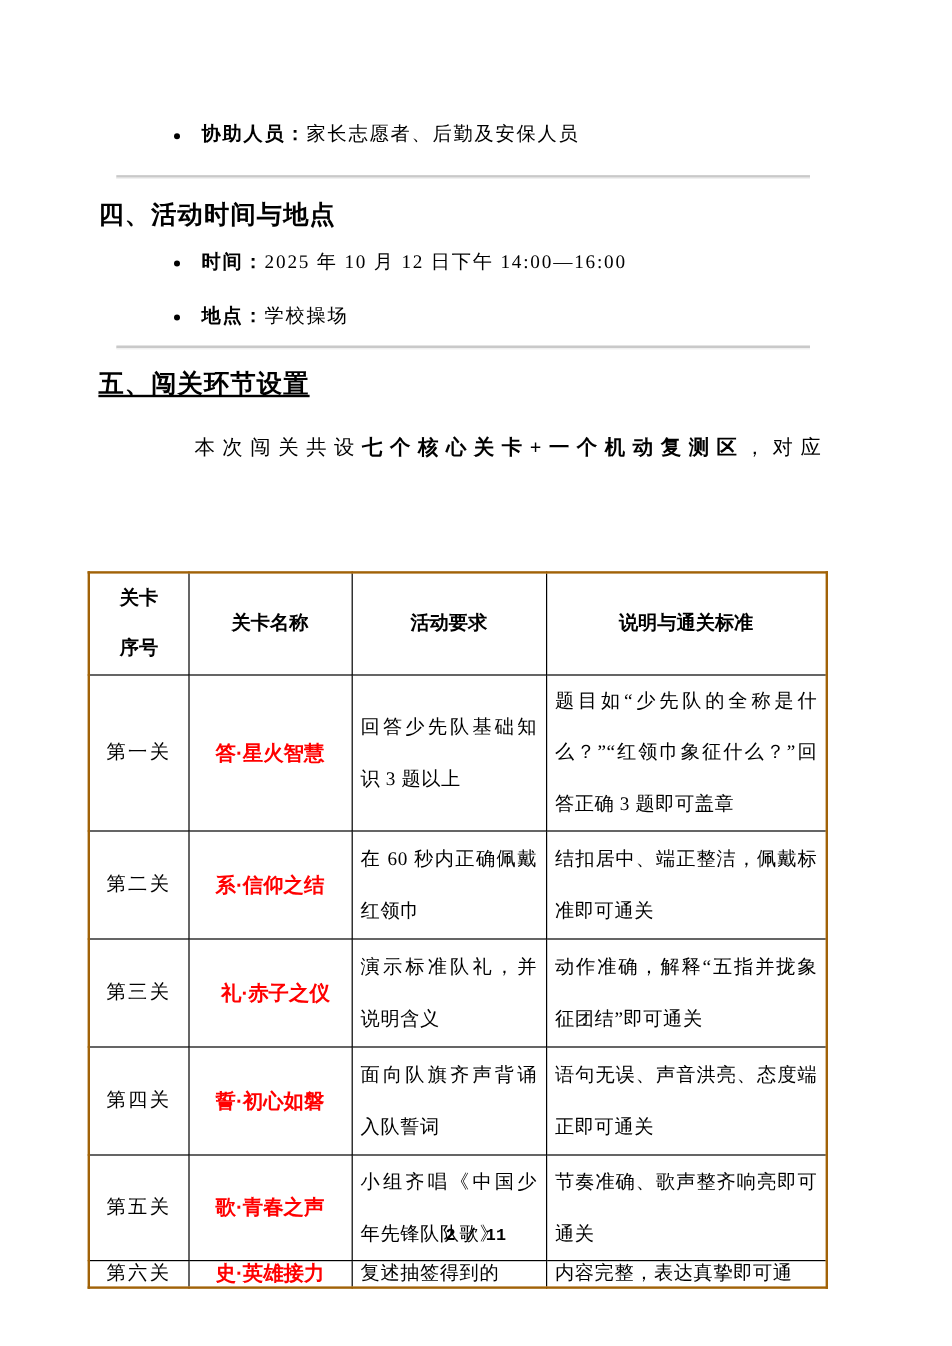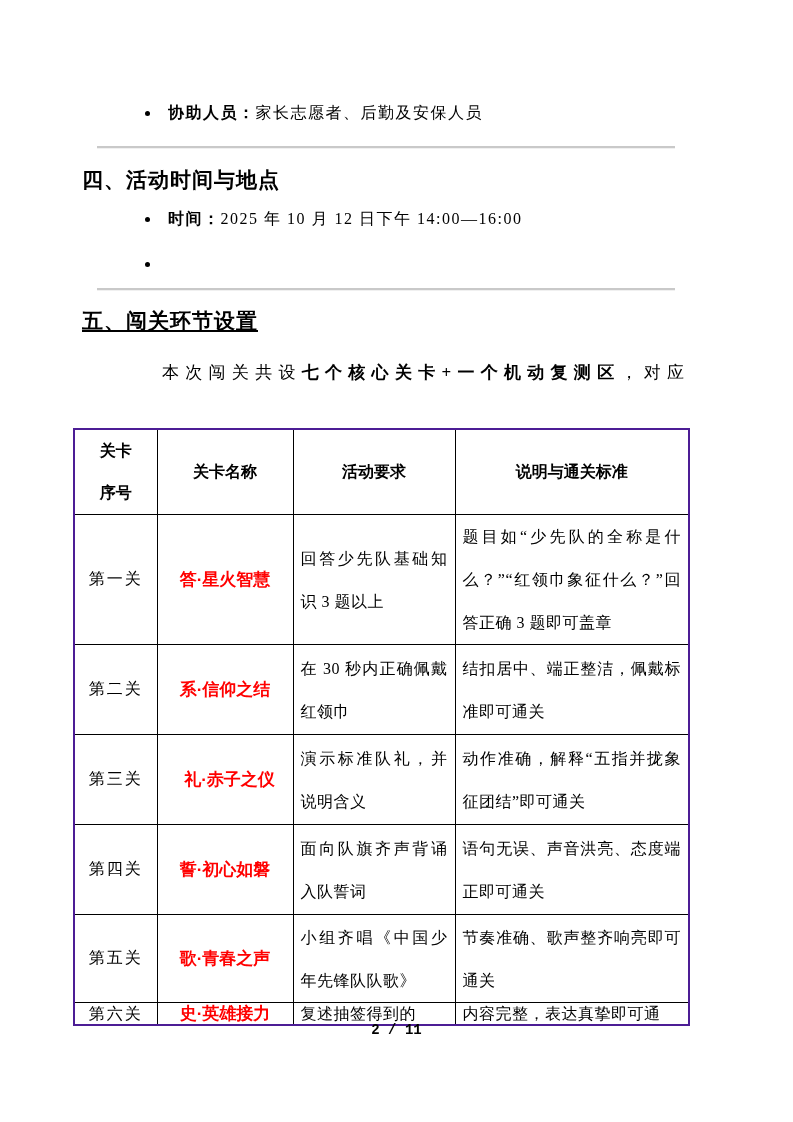--- a/index.html
+++ b/index.html
@@ -84,21 +84,21 @@
     width: 615px;
     border-collapse: collapse;
     table-layout: fixed;
     font-size: 16px;
   }
   table.challenge td, table.challenge th {
     border: 1px solid #000;
     padding: 0 7px;
     vertical-align: middle;
   }
-  table.challenge { border: 2px solid #4c1d95; }
+  table.challenge { border: 2px solid #a16207; margin-top: 48px; }
   th {
     font-family: "Liberation Sans", "DejaVu Sans", sans-serif;
     font-weight: bold;
     font-size: 16px;
     text-align: center;
     white-space: pre-line;
     line-height: 42px;
     height: 82px;
   }
   td.c-no {
@@ -153,20 +153,21 @@
 
   <div class="heading h-four">四、活动时间与地点</div>
 
   <div class="bullet-item b-time">
     <span class="dot"></span>
     <span class="bullet-text"><span class="bullet-label">时间：</span><span>2025 年 10 月 12 日下午 14:00—16:00</span></span>
   </div>
 
   <div class="bullet-item b-place">
     <span class="dot"></span>
+    <span class="bullet-text"><span class="bullet-label">地点：</span><span>学校操场</span></span>
   </div>
 
   <div class="hr hr-2"></div>
 
   <div class="heading h-five">五、闯关环节设置</div>
 
   <div class="intro">
     <div class="iline iline-1"><span>本次闯关共设</span><span class="bold-run">七个核心关卡+一个机动复测区</span><span>，对应</span></div>
   </div>
 
@@ -189,21 +190,21 @@
     <tbody>
         <tr class="row-1">
           <td class="c-no">第一关</td>
           <td class="c-name" style="color: rgb(255, 0, 0);">答·星火智慧</td>
           <td class="c-req">回答少先队基础知识 3 题以上</td>
           <td class="c-std">题目如“少先队的全称是什么？”“红领巾象征什么？”回答正确 3 题即可盖章</td>
         </tr>
         <tr class="row-2">
           <td class="c-no">第二关</td>
           <td class="c-name" style="color: rgb(255, 0, 0);">系·信仰之结</td>
-          <td class="c-req">在 30 秒内正确佩戴红领巾</td>
+          <td class="c-req">在 60 秒内正确佩戴红领巾</td>
           <td class="c-std">结扣居中、端正整洁，佩戴标准即可通关</td>
         </tr>
         <tr class="row-3">
           <td class="c-no">第三关</td>
           <td class="c-name" style="color: rgb(255, 0, 0); padding-left: 16px;">礼·赤子之仪</td>
           <td class="c-req">演示标准队礼，并说明含义</td>
           <td class="c-std">动作准确，解释“五指并拢象征团结”即可通关</td>
         </tr>
         <tr class="row-4">
           <td class="c-no">第四关</td>

